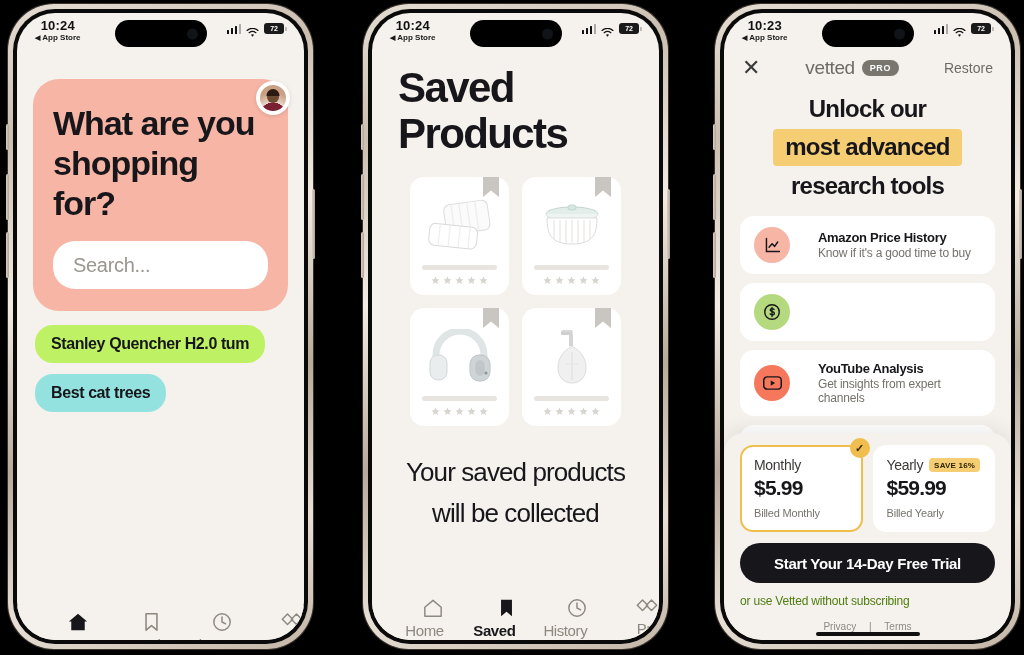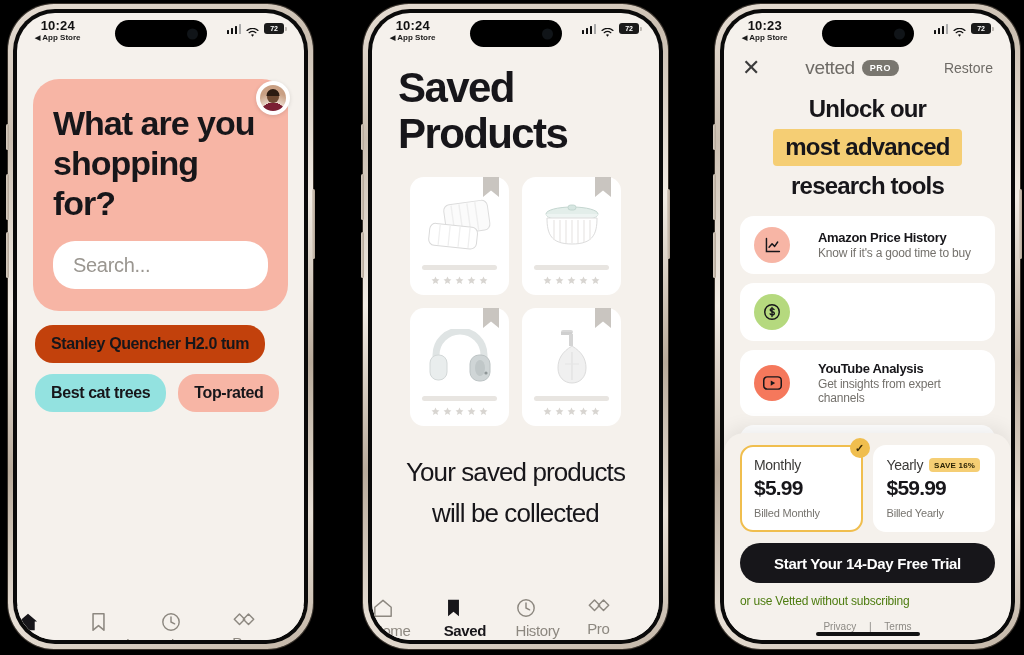--- a/index.html
+++ b/index.html
@@ -88,33 +88,33 @@
              letter-spacing: -1px; }
   .searchbox {
     margin-top: 18px; background: #fff; border-radius: 22px; height: 48px;
     display: flex; align-items: center; padding: 0 20px;
     font-size: 20px; color: #9a9690; letter-spacing: -.3px;
   }
   .chips { margin-top: 14px; padding-left: 18px; }
   .chip-row { display: flex; gap: 12px; margin-bottom: 11px; }
   .chip { border-radius: 18px; padding: 10px 16px; font-size: 16px; font-weight: 700;
           color: #17161a; white-space: nowrap; letter-spacing: -.4px; }
-  .c-yellow { background: #c2410c; }
+  .c-yellow { background: #bef264; }
   .c-mint { background: #93E2E0; }
   .c-peach { background: #F7B5A5; }
   .deals-card { margin: 4px 16px 0; background: #fff; border-radius: 24px;
                 padding: 18px 20px 26px; }
   .deals-card h2 { font-size: 33px; line-height: 1.12; font-weight: 800;
                    color: #17161a; letter-spacing: -1px;}
 
   
   .tabbar { position: absolute; left: 0; right: 0; bottom: 0; height: 60px;
             background: #F5F1EC; display: flex; align-items: flex-start;
             padding-top: 6px; }
-  .tab { flex: 1; display: flex; flex-direction: column; align-items: flex-start; gap: 4px; }
+  .tab { flex: 1; display: flex; flex-direction: column; align-items: flex-end; gap: 4px; }
   .tab .lbl { font-size: 15px; color: #8d8880; letter-spacing: -.4px; }
   .tab.active .lbl { color: #17161a; font-weight: 700; }
   .tab svg { display: block; }
 
   
   .p2-body { position: relative; height: calc(100% - 40px); padding: 0 26px; }
   .p2-title { font-size: 42px; font-weight: 800; line-height: 1.1; color: #17161a;
               letter-spacing: -1.6px; margin-top: 12px; }
   .grid { display: grid; grid-template-columns: 1fr 1fr; gap: 13px; margin-top: 20px;
           padding: 0 12px; }
@@ -233,21 +233,20 @@
               <span>Search...</span>
             </div>
           </div>
 
           <div class="chips">
             <div class="chip-row">
               <div class="chip c-yellow">Stanley Quencher H2.0 tum</div>
             </div>
             <div class="chip-row">
               <div class="chip c-mint">Best cat trees</div>
-              <div class="chip c-peach">Top-rated</div>
             </div>
           </div>
 
 
           <div class="tabbar">
             <div class="tab active">
               <span>
                 <svg width="22" height="20" viewBox="0 0 24 22">
                     <path d="M12 2L2 10.5h2.6V20h14.8v-9.5H22L12 2z" fill="#17161a"></path>
                   </svg>

